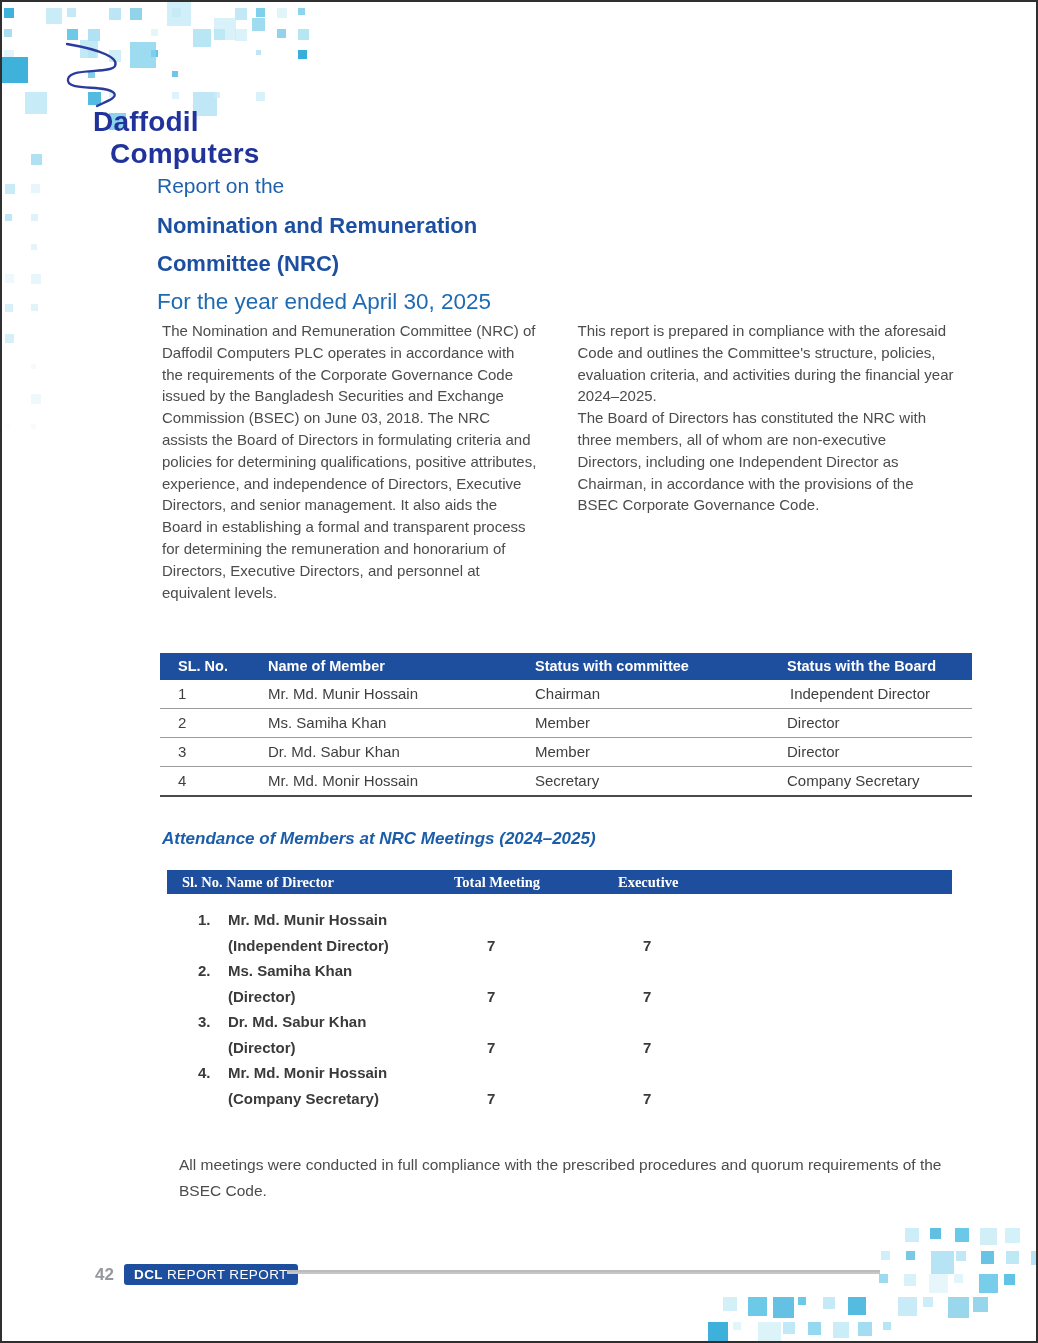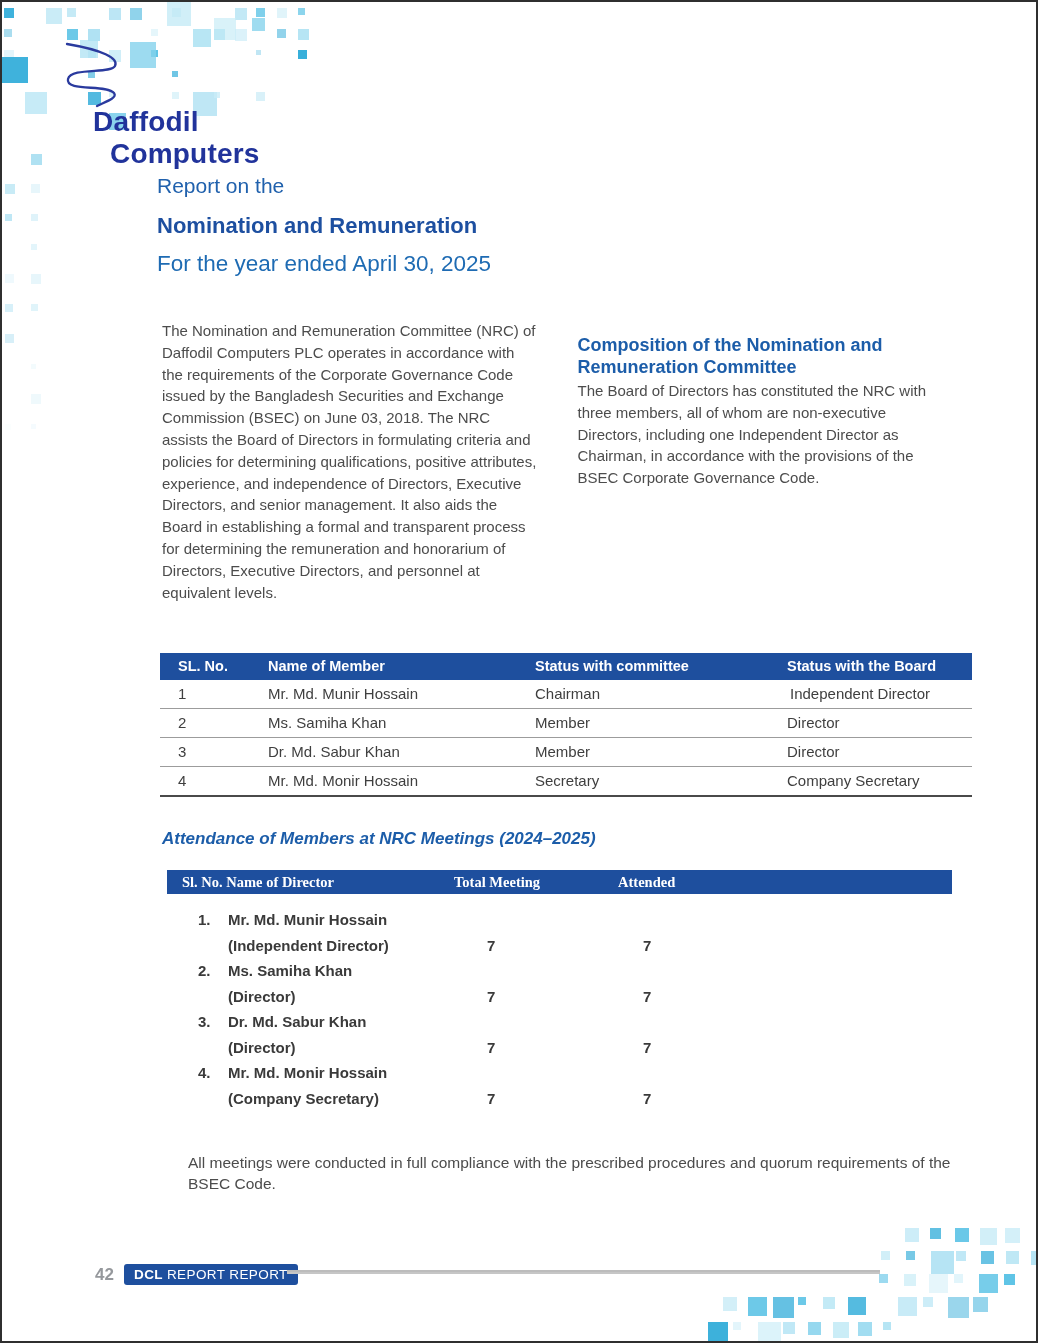--- a/index.html
+++ b/index.html
@@ -55,21 +55,21 @@
   .att-header span{position:absolute; white-space:nowrap;font-family:Liberation Serif, serif;}
   .att-h1{left:15px;} .att-h2{left:287px;} .att-h3{left:451px;}
   .att-body{margin-top:13px;}
   .att-row{position:relative; font-size:15px; font-weight:700; color:#3a3a3a;}
   .att-line{position:relative; height:25.5px; line-height:25.5px;}
   .att-no{position:absolute; left:31px;}
   .att-name,.att-role{margin-left:61px; white-space:nowrap;}
   .att-total{position:absolute; left:320px;}
   .att-attended{position:absolute; left:476px;}
   
-  .closing{position:absolute; left:186px; top:1150px; width:775px; font-size:15.5px; line-height:21px; color:var(--body-gray);}
+  .closing{position:absolute; left:177px; top:1150px; width:775px; font-size:15.5px; line-height:26px; color:var(--body-gray);}
   
   .page-num{position:absolute; left:93px; top:1263px; font-size:17px; font-weight:700; color:#95989c;}
   .footer-badge{
     position:absolute; left:122px; top:1262px; height:21px; line-height:21px;
     background:var(--table-blue); color:#fff; border-radius:3px; padding:0 10px;
     font-size:13.5px; letter-spacing:0.4px; white-space:nowrap;
   }
   .footer-badge b{font-weight:700; margin-right:4px;}
   .footer-line{
     position:absolute; left:285px; top:1268px; width:593px; height:4px;
@@ -185,29 +185,30 @@
     <path d="M 10 12 C 45 18, 62 26, 58 34 C 54 42, 14 35, 11 47 C 8 60, 50 52, 57 61 C 61 66, 48 70, 40 74" fill="none" stroke="#2a3a9e" stroke-width="2.3" stroke-linecap="round"></path>
   </svg>
   <div class="logo">
     <div class="logo-l1">Daffodil</div>
     <div class="logo-l2">Computers</div>
   </div>
 
   <div class="title-block">
     <div class="title-pre">Report on the</div>
     <div class="title-main">Nomination and Remuneration</div>
+    <div class="title-main">Committee (NRC)</div>
     <div class="title-sub">For the year ended April 30, 2025</div>
   </div>
 
   <div class="columns">
     <div class="col">
       <p>The Nomination and Remuneration Committee (NRC) of Daffodil Computers PLC operates in accordance with the requirements of the Corporate Governance Code issued by the Bangladesh Securities and Exchange Commission (BSEC) on June 03, 2018. The NRC assists the Board of Directors in formulating criteria and policies for determining qualifications, positive attributes, experience, and independence of Directors, Executive Directors, and senior management. It also aids the Board in establishing a formal and transparent process for determining the remuneration and honorarium of Directors, Executive Directors, and personnel at equivalent levels.</p>
     </div>
     <div class="col">
-      <div class="comp-heading">Composition of the Nomination and Remuneration Committee</div>
+      <p>This report is prepared in compliance with the aforesaid Code and outlines the Committee's structure, policies, evaluation criteria, and activities during the financial year 2024–2025.</p>
       <p>The Board of Directors has constituted the NRC with three members, all of whom are non-executive Directors, including one Independent Director as Chairman, in accordance with the provisions of the BSEC Corporate Governance Code.</p>
     </div>
   </div>
 
   <table class="members-table">
     <thead>
       <tr>
         <th>SL. No.</th>
         <th>Name of Member</th>
         <th>Status with committee</th>
@@ -241,21 +242,21 @@
       </tr>
     </tbody>
   </table>
 
   <div class="att-heading">Attendance of Members at NRC Meetings (2024–2025)</div>
 
   <div class="att-table">
     <div class="att-header">
       <span class="att-h1">Sl. No. Name of Director</span>
       <span class="att-h2">Total Meeting</span>
-      <span class="att-h3">Attended</span>
+      <span class="att-h3">Executive</span>
     </div>
     <div class="att-body">
 
       <div class="att-row">
         <div class="att-line">
           <span class="att-no">1.</span>
           <span class="att-name">Mr. Md. Munir Hossain</span>
         </div>
         <div class="att-line">
           <span class="att-role">(Independent Director)</span>

